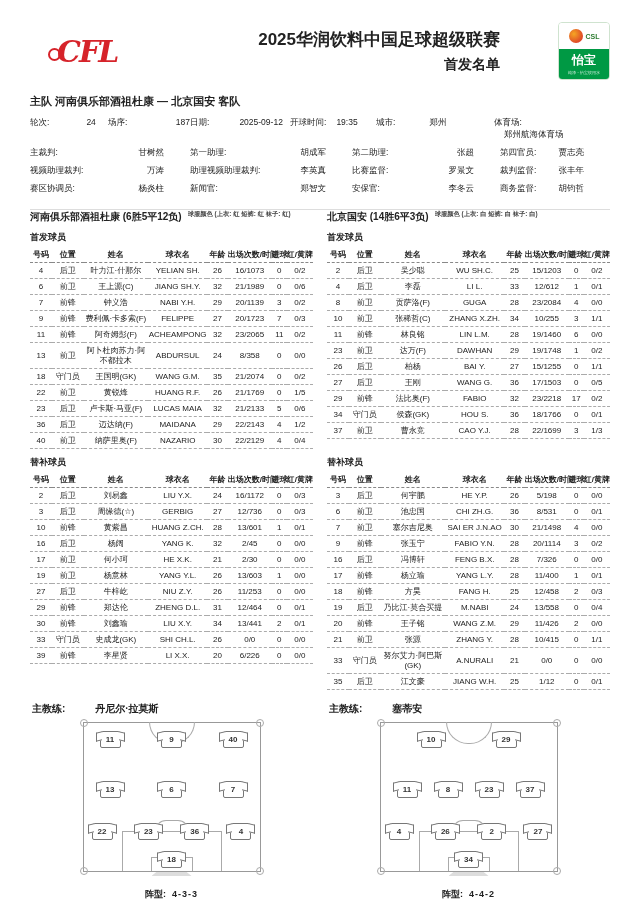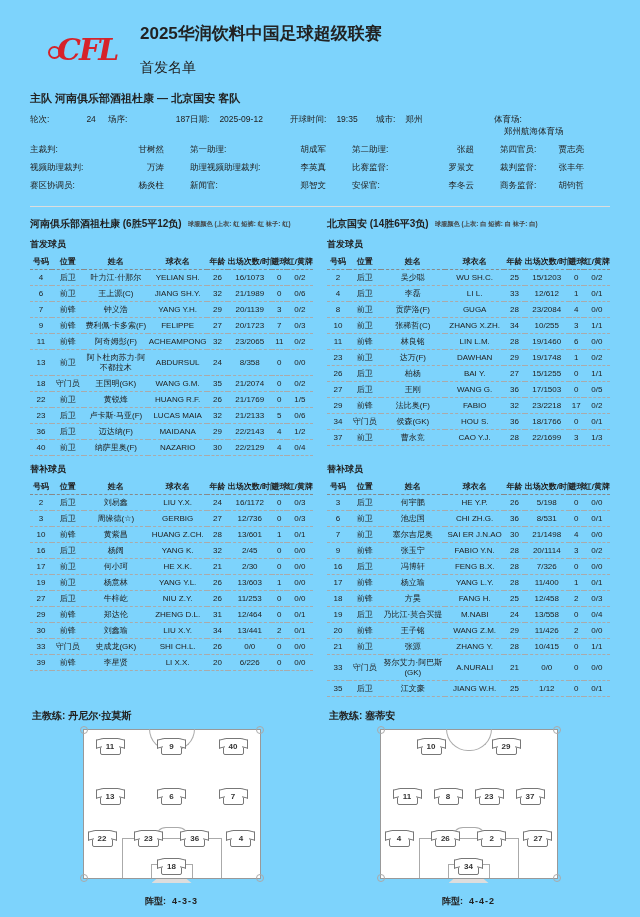--- a/index.html
+++ b/index.html
@@ -1,64 +1,64 @@
 <!DOCTYPE html>
 <html><head>
 <meta charset="utf-8">
 <style>
   * { margin:0; padding:0; box-sizing:border-box; }
   body { background:#d8d8d8; font-family:"Liberation Sans","DejaVu Sans",sans-serif; color:#222; }
-  .page { width:640px; min-height:917px; margin:0 auto; background:#7dd3fc; padding:22px 30px 10px 30px; }
+  .page { width:640px; min-height:917px; margin:0 auto; background:#ffffff; padding:22px 30px 10px 30px; }
 
   
   .hdr { display:grid; grid-template-columns:110px 1fr 110px; align-items:center; }
   .cfl-logo { font-size:30px; font-weight:bold; font-style:italic; color:#d6232a; letter-spacing:-2px; font-family:"DejaVu Serif",serif; padding-left:18px; }
   .cfl-logo .ball { display:inline-block; width:13px; height:13px; border:2px solid #d6232a; border-radius:50%; margin-right:-4px; vertical-align:1px; }
-  .titles { text-align:left; }
+  .titles { text-align:right; }
   .title { font-size:17px; font-weight:bold; }
-  .subtitle { font-size:14px; font-weight:normal; margin-top:14px; }
+  .subtitle { font-size:14px; font-weight:bold; margin-top:5px; }
   .csl-badge { width:52px; height:58px; border:1px solid #cfe3cf; border-radius:4px; overflow:hidden; justify-self:end; }
   .csl-top { height:26px; background:#fff; display:flex; align-items:center; justify-content:center; gap:3px; }
   .csl-ball { width:14px; height:14px; border-radius:50%; background:radial-gradient(circle at 35% 35%, #f5a623, #d6232a); }
   .csl-txt { font-size:7px; color:#2e7d32; font-weight:bold; }
   .csl-bot { height:32px; background:#009944; color:#fff; text-align:center; font-weight:bold; font-size:12px; line-height:22px; }
   .csl-sub { display:block; font-size:4px; line-height:4px; font-weight:normal; opacity:.8; }
 
   .teams-line { font-size:11px; font-weight:bold; margin:14px 0 8px 0; }
 
   
   .info { border-bottom:1px solid #ddd; padding-bottom:8px; }
   .info-row { display:flex; margin-bottom:6px; }
   .pair { display:flex; font-size:8.5px; }
   .lab { color:#222; }
   .val { margin-left:10px; }
   .r1 .pair:nth-child(1){width:78px;gap:27px;} .r1 .pair:nth-child(2){width:82px;justify-content:space-between;}
-  .r1 .pair:nth-child(3){width:100px;} .r1 .pair:nth-child(4){width:86px;}
-  .r1 .pair:nth-child(5){width:118px;} .r1 .pair:nth-child(6){width:110px;flex-direction:column;}
+  .r1 .pair:nth-child(3){width:100px;gap:20px;} .r1 .pair:nth-child(4){width:86px;}
+  .r1 .pair:nth-child(5){width:118px;gap:24px;} .r1 .pair:nth-child(6){width:110px;flex-direction:column;}
   .ro .pair:nth-child(1){width:160px;} .ro .pair:nth-child(2){width:162px;}
   .ro .pair:nth-child(3){width:148px;} .ro .pair:nth-child(4){width:110px;}
   .ro .pair .val { margin-left:auto; margin-right:26px; }
 
   
   .two-col { display:flex; gap:14px; }
   .col { flex:1; min-width:0; display:flex; flex-direction:column; }
-  .team-hd { display:flex; align-items:center; margin-top:10px; }
+  .team-hd { display:flex; align-items:flex-start; }
   .team-name { font-size:10px; font-weight:bold; white-space:nowrap; }
   .kit { font-size:6.3px; color:#444; font-weight:bold; margin-left:6px; white-space:nowrap; overflow:hidden; }
   .sec-label { font-size:9px; font-weight:bold; margin:7px 0 3px 0; }
 
   table { width:100%; border-collapse:collapse; table-layout:fixed; }
   col.c1{width:8%;} col.c2{width:11.5%;} col.c3{width:23.5%;} col.c4{width:21.5%;}
   col.c5{width:7.5%;} col.c6{width:16%;} col.c7{width:5.5%;} col.c8{width:9.5%;}
   th { font-size:8px; font-weight:bold; padding:2px 0; border-bottom:1px dashed #888; text-align:center; white-space:nowrap; }
   td { font-size:8px; padding:2.5px 0; border-bottom:1px dashed #aaa; text-align:center; line-height:1.25; word-break:break-all; }
 
   
   .coach-line { font-size:10px; font-weight:bold; margin:12px 0 6px 2px; }
-  .coach-line .cname { margin-left:0; }
+  .coach-line .cname { margin-left:27px; }
   .pitch-wrap { width:178px; margin:0 auto; }
   .pitch { position:relative; width:178px; height:150px; border:1px solid #999; background:#fff; }
   .center-arc { position:absolute; top:-1px; left:50%; transform:translateX(-50%); width:46px; height:22px; border:1px solid #aaa; border-top:none; border-radius:0 0 46px 46px; }
   .pen-box { position:absolute; bottom:0; left:50%; transform:translateX(-50%); width:100px; height:40px; border:1px solid #aaa; border-bottom:none; }
   .goal-box { position:absolute; bottom:0; left:50%; transform:translateX(-50%); width:42px; height:14px; border:1px solid #aaa; border-bottom:none; }
   .pen-arc { position:absolute; bottom:40px; left:50%; transform:translateX(-50%); width:34px; height:11px; border:1px solid #aaa; border-bottom:none; border-radius:34px 34px 0 0; }
   .corner { position:absolute; width:8px; height:8px; border:1px solid #aaa; border-radius:50%; }
   .corner.tl{top:-4px;left:-4px;} .corner.tr{top:-4px;right:-4px;}
   .corner.bl{bottom:-4px;left:-4px;} .corner.br{bottom:-4px;right:-4px;}
   .p-row { position:absolute; left:0; right:0; display:flex; justify-content:space-between; z-index:2; }
@@ -80,20 +80,27 @@
 <body>
 
 <div class="page">
 
   <div class="hdr">
     <div class="cfl-logo"><span class="ball"></span><span>CFL</span></div>
     <div class="titles">
       <div class="title">2025华润饮料中国足球超级联赛</div>
       <div class="subtitle">首发名单</div>
     </div>
+    <div class="csl-badge">
+      <div class="csl-top">
+        <span class="csl-ball"></span>
+        <span class="csl-txt">CSL</span>
+      </div>
+      <div class="csl-bot"><span>怡宝</span><span class="csl-sub">纯净・怡宝饮用水</span></div>
+    </div>
   </div>
 
   <div class="teams-line">主队 河南俱乐部酒祖杜康 — 北京国安 客队</div>
 
   <div class="info">
     <div class="info-row r1">
 
     <div class="pair">
           <span class="lab">轮次:</span>
           <span class="val">24</span>
@@ -227,21 +234,21 @@
             <td>JIANG SH.Y.</td>
             <td>32</td>
             <td>21/1989</td>
             <td>0</td>
             <td>0/6</td>
           </tr>
             <tr>
             <td>7</td>
             <td>前锋</td>
             <td>钟义浩</td>
-            <td>YANG Y.H.</td>
+            <td>NABI Y.H.</td>
             <td>29</td>
             <td>20/1139</td>
             <td>3</td>
             <td>0/2</td>
           </tr>
             <tr>
             <td>9</td>
             <td>前锋</td>
             <td>费利佩·卡多索(F)</td>
             <td>FELIPPE</td>

